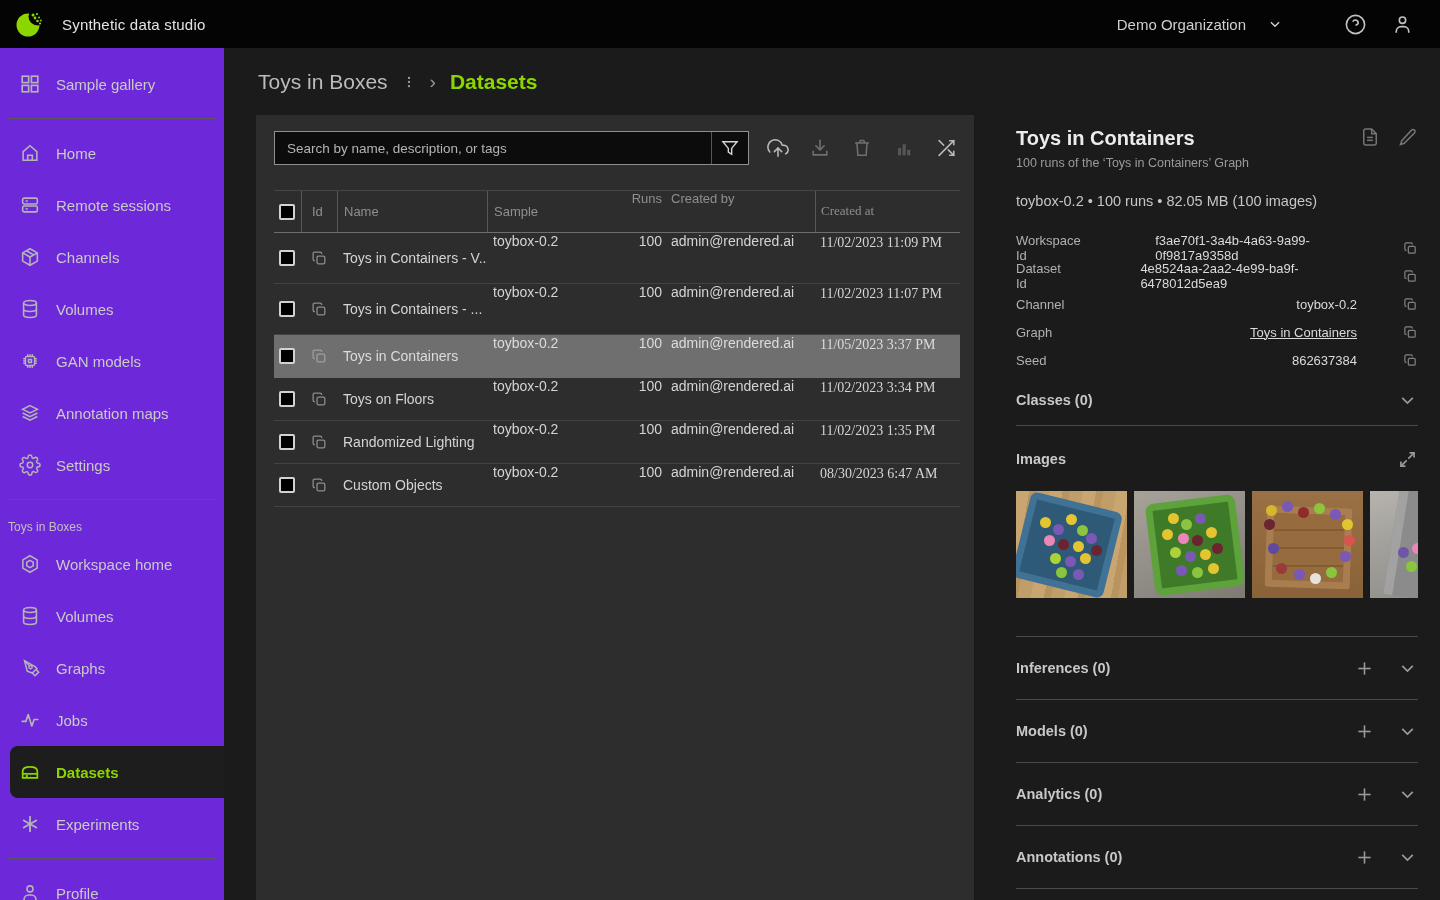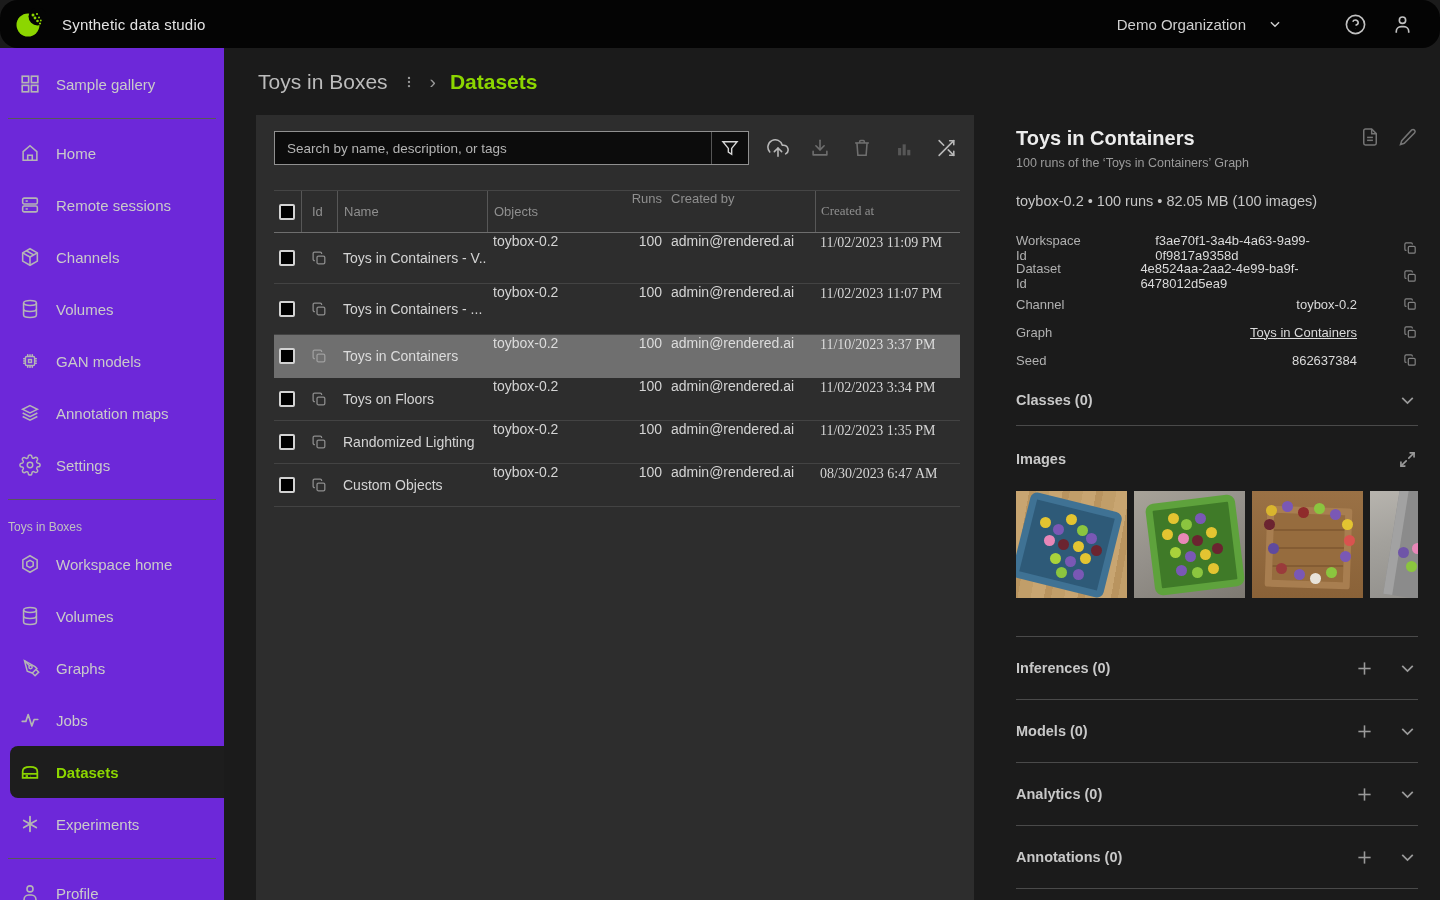--- a/index.html
+++ b/index.html
@@ -1,20 +1,20 @@
 <!DOCTYPE html>
 <html><head>
 <meta charset="utf-8">
 <style>
   * { margin:0; padding:0; box-sizing:border-box; }
   html,body { width:1440px; height:900px; background:#1b1b1b; font-family:"Liberation Sans",sans-serif; overflow:hidden; }
   .app { position:relative; width:1440px; height:900px; }
 
   
-  .topbar { position:absolute; left:0; top:0; width:1440px; height:48px; background:#040404; display:flex; align-items:center; padding:0 26px 0 14px; z-index:5;border-radius:18px; }
+  .topbar { position:absolute; left:0; top:0; width:1440px; height:48px; background:#040404; display:flex; align-items:center; padding:0 26px 0 14px; z-index:5; }
   .logo { width:32px; height:32px; margin-right:16px; }
   .app-title { font-size:15px; color:#e4e4e4; letter-spacing:.2px; }
   .topbar-spacer { flex:1; }
   .org { display:flex; align-items:center; color:#cfcfcf; font-size:15px; gap:22px; margin-right:38px; cursor:pointer; }
   .top-icon { width:23px; height:23px; color:#c2c2c2; margin-left:24px; cursor:pointer; }
 
   
   .sidebar { position:absolute; left:0; top:48px; width:224px; height:852px; background:#6d28d9; overflow:hidden; padding-top:10px; }
   .side-item { height:52px; display:flex; align-items:center; padding-left:19px; cursor:pointer; color:#bdbdbd; }
   .side-item .icon { width:22px; height:22px; flex:0 0 auto; color:#b5b5b5; }
@@ -347,21 +347,21 @@
       </div>
     </div>
 
     <div class="table">
       <div class="trow head">
         <div class="c-cb">
             <div class="checkbox"></div>
           </div>
         <div class="c-id">Id</div>
         <div class="c-name">Name</div>
-        <div class="c-src">Objects</div>
+        <div class="c-src">Sample</div>
         <div class="c-runs">Runs</div>
         <div class="c-by">Created by</div>
         <div class="c-at">Created at</div>
       </div>
 
       <div class="trow tall">
         <div class="c-cb">
             <div class="checkbox"></div>
           </div>
         <div class="c-id">
@@ -401,21 +401,21 @@
         <div class="c-id">
             <svg class="copy-icon" viewBox="0 0 24 24" fill="none" stroke="currentColor" stroke-width="1.8">
               <rect x="8.5" y="8.5" width="11" height="11" rx="2"></rect>
               <path d="M5.5 15 H5 a2 2 0 0 1-2-2 V5 a2 2 0 0 1 2-2 h8 a2 2 0 0 1 2 2 v.5"></path>
             </svg>
           </div>
         <div class="c-name">Toys in Containers</div>
         <div class="c-src">toybox-0.2</div>
         <div class="c-runs">100</div>
         <div class="c-by">admin@rendered.ai</div>
-        <div class="c-at">11/10/2023 3:37 PM</div>
+        <div class="c-at">11/05/2023 3:37 PM</div>
       </div>
 
       <div class="trow">
         <div class="c-cb">
             <div class="checkbox"></div>
           </div>
         <div class="c-id">
             <svg class="copy-icon" viewBox="0 0 24 24" fill="none" stroke="currentColor" stroke-width="1.8">
               <rect x="8.5" y="8.5" width="11" height="11" rx="2"></rect>
               <path d="M5.5 15 H5 a2 2 0 0 1-2-2 V5 a2 2 0 0 1 2-2 h8 a2 2 0 0 1 2 2 v.5"></path>

